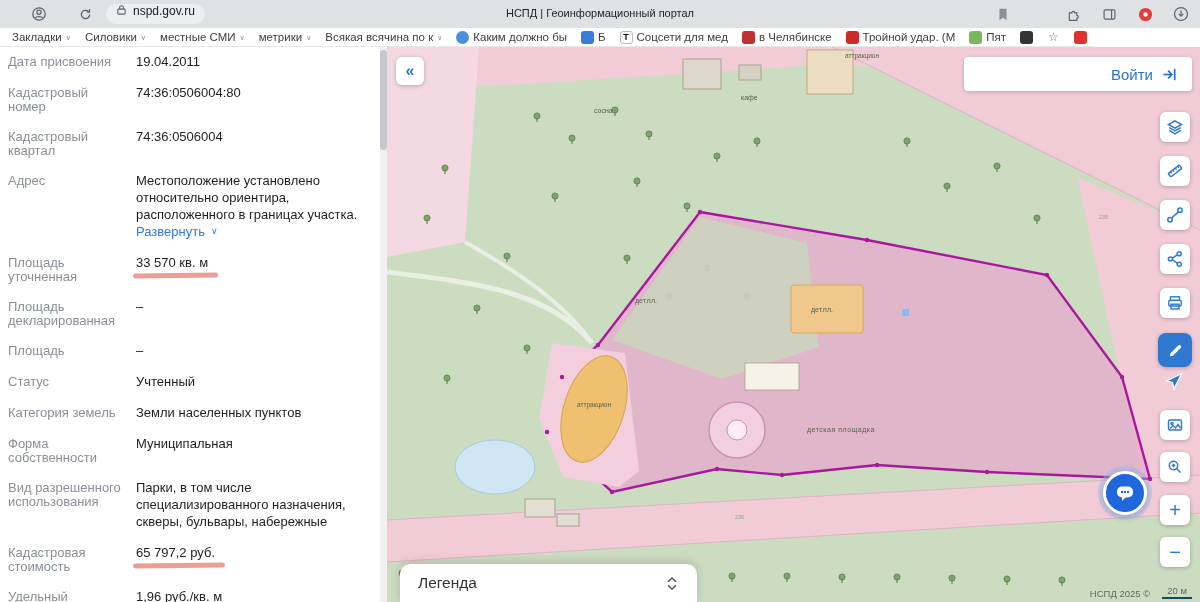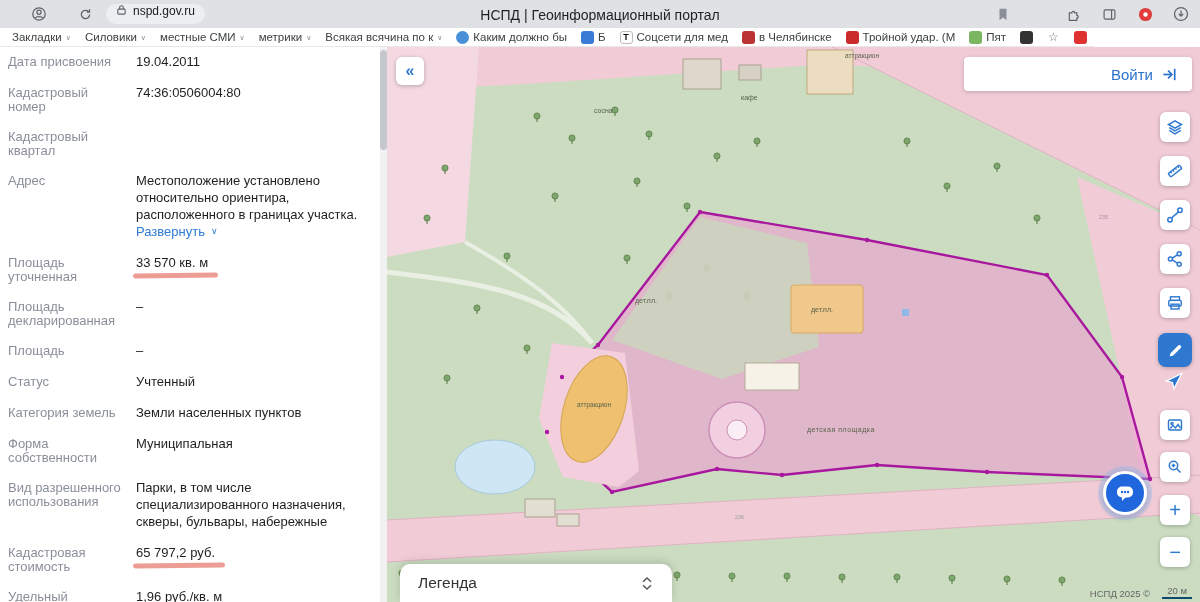--- a/index.html
+++ b/index.html
@@ -8,21 +8,21 @@
 
   
   .titlebar { position: absolute; left: 0; top: 0; width: 1200px; height: 28px;
     background: #dfe1e5; display: flex; align-items: center; }
   .tb-icon { width: 18px; height: 18px; display: flex; align-items: center; justify-content: center; flex: 0 0 auto; }
   .tb-icon svg { display: block; }
   .addr-pill { height: 20px; margin-left: 12px; padding: 0 10px; border-radius: 10px;
     background: #eceef1; display: flex; gap: 6px; }
   .addr-text { font-size: 12px; color: #202124; white-space: nowrap; }
   .page-title { position: absolute; left: 0; right: 0; top: 7px; text-align: center;
-    font-size: 14px; color: #1e2022; pointer-events: none; }
+    font-size: 11px; color: #1e2022; pointer-events: none; }
   .tb-right { margin-left: auto; display: flex; align-items: center; gap: 18px; margin-right: 10px; }
 
   
   .bookmarks { position: absolute; left: 0; top: 28px; width: 1094px; height: 19px; background: #fff;
     display: flex; align-items: center; gap: 14px; padding: 1px 12px; font-size: 11.5px; color: #3c4043;
     border-bottom: 1px solid #e8e8e8; white-space: nowrap; overflow: hidden; }
   .bm { display: flex; align-items: center; gap: 4px; cursor: pointer; }
   .bm-chev { font-size: 7px; color: #888; margin-top: 1px; }
   .fav { width: 13px; height: 13px; border-radius: 3px; flex: 0 0 auto;
     display: flex; align-items: center; justify-content: center; font-size: 9px; color: #fff; }
@@ -70,21 +70,21 @@
     box-shadow: 0 1px 4px rgba(0,0,0,.25); display: flex; align-items: center; justify-content: center; cursor: pointer; }
   .mbtn svg { display: block; }
   .mbtn-active { right: 8px; width: 34px; height: 34px; background: #2f78d0; border-radius: 8px; }
   .zoom-txt { color: #2f78d0; font-size: 20px; line-height: 1; }
   .nav-arrow { position: absolute; right: 16px; top: 323px; cursor: pointer; }
 
   .chat-btn { position: absolute; left: 716px; top: 424px; width: 44px; height: 44px; border-radius: 50%;
     background: #2066dd; border: 3px solid #fff; box-shadow: 0 0 0 5px rgba(150,185,235,.45), 0 2px 6px rgba(0,0,0,.3);
     display: flex; align-items: center; justify-content: center; cursor: pointer; }
 
-  .legend { position: absolute; left: 13px; top: 517px; width: 272px; height: 38px; background: #fff;
+  .legend { position: absolute; left: 13px; top: 517px; width: 297px; height: 38px; background: #fff;
     border-radius: 10px 10px 0 0; box-shadow: 0 -2px 10px rgba(0,0,0,.15); display: flex; align-items: center;
     justify-content: space-between; padding: 0 18px; }
   .legend-title { font-size: 15.5px; color: #333; }
   .legend-toggle { cursor: pointer; display: flex; align-items: center; }
 
   .map-footer { position: absolute; right: 8px; bottom: 3px; display: flex; align-items: flex-end; gap: 12px;
     font-size: 9.5px; color: #666; }
   .scalebar { border-bottom: 2px solid #0c4a6e; padding: 0 5px 1px; }
 </style>
 </head>
@@ -212,20 +212,21 @@
     <div class="row">
       <div class="rl">Дата присвоения</div>
       <div class="rv">19.04.2011</div>
     </div>
     <div class="row">
       <div class="rl">Кадастровый номер</div>
       <div class="rv">74:36:0506004:80</div>
     </div>
     <div class="row">
       <div class="rl">Кадастровый квартал</div>
+      <div class="rv">74:36:0506004</div>
     </div>
     <div class="row">
       <div class="rl">Адрес</div>
       <div class="rv">
         <div>Местоположение установлено относительно ориентира, расположенного в границах участка.</div>
         <div class="expand-link">
           <span>Развернуть</span>
             <span class="chev">∨</span>
         </div>
       </div>

